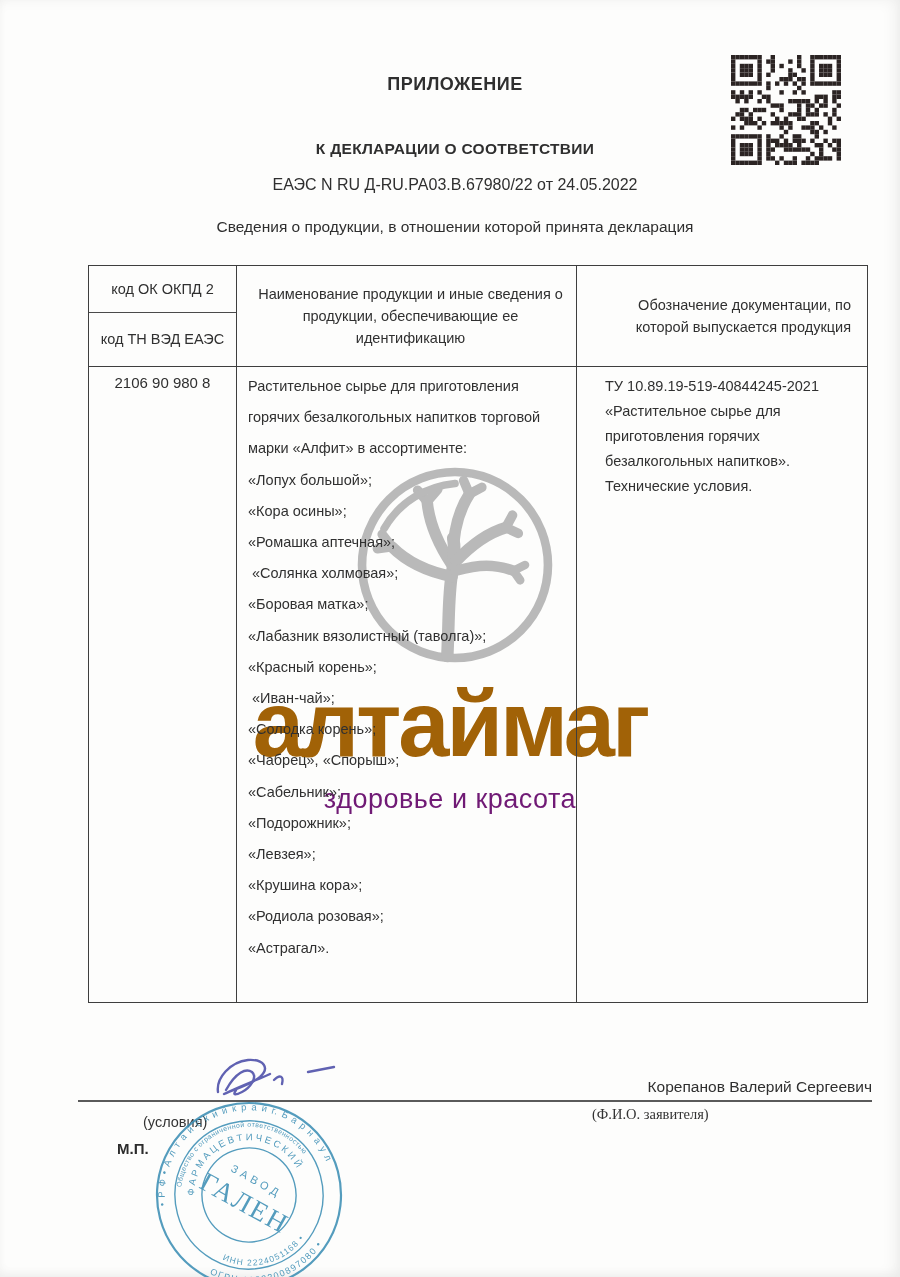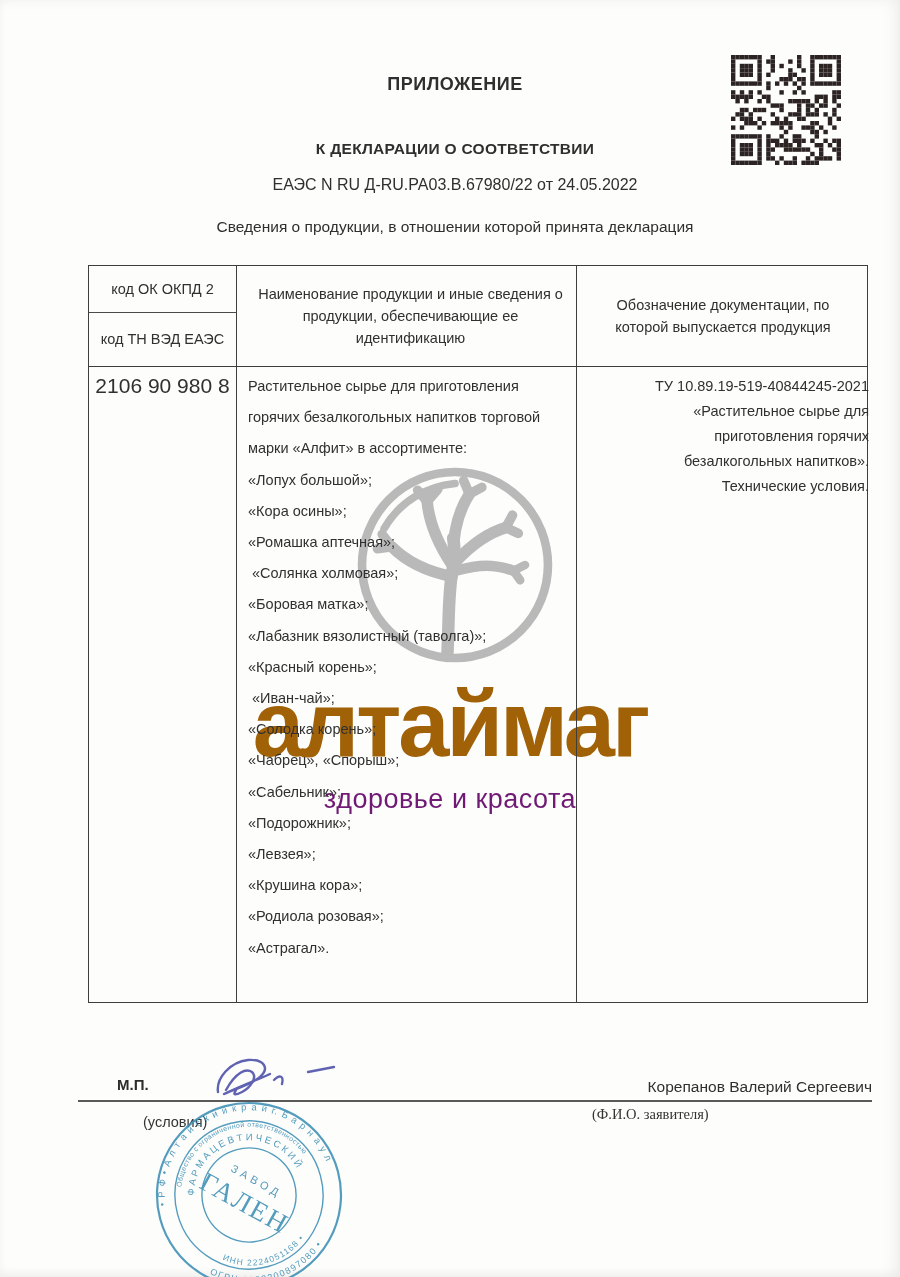--- a/index.html
+++ b/index.html
@@ -35,34 +35,34 @@
   .tbl { position:absolute; z-index:1; left:88px; top:265px; width:780px; height:738px;
     border:1.6px solid #3e3e3e; font-size:14.5px; color:#303030; }
   .tbl .vline { position:absolute; top:0; bottom:0; width:1.4px; background:#3e3e3e; }
   .v1 { left:147px; } .v2 { left:487px; }
   .tbl .hline { position:absolute; left:0; right:0; height:1.4px; background:#3e3e3e; top:100px; }
   .tbl .h-c1-split { position:absolute; left:0; width:147px; height:1.3px; background:#4a4a4a; top:46px; }
   .cell { position:absolute; display:flex; align-items:center; justify-content:center; text-align:center; }
   .hc1a { left:0; top:0;  width:147px; height:46px; }
   .hc1b { left:0; top:46px; width:147px; height:54px; }
   .hc2  { left:152px; top:0; width:339px; height:100px; line-height:22px; padding:0 14px; }
-  .hc3  { left:488px; top:0; width:292px; height:100px; line-height:22px; padding:0 18px; }
-  .b-code { position:absolute; left:0; top:108px; width:147px; text-align:center; font-size:21px; }
+  .hc3  { left:488px; top:0; width:292px; height:100px; line-height:22px; padding:0 18px;text-align:right; }
+  .b-code { position:absolute; left:0; top:108px; width:147px; text-align:center; font-size:15px; }
   .b-product { position:absolute; left:159px; top:105px; width:322px; }
   .b-product p { line-height:31.2px; white-space:pre-wrap; }
-  .b-doc { position:absolute; left:488px; top:108px; width:292px; text-align:right; }
+  .b-doc { position:absolute; left:516px; top:108px; width:292px; text-align:left; }
   .b-doc p { line-height:25px; }
 
   
   .sig-rule { position:absolute; z-index:1; left:78px; top:1100px; width:794px; height:1.6px; background:#5a5a5a; }
   .applicant-name { position:absolute; z-index:1; left:500px; top:1078px; width:372px;
     text-align:right; font-size:15.5px; color:#2f2f2f; }
   .applicant-label { position:absolute; z-index:1; left:592px; top:1106px; font-size:14.5px;font-family:Liberation Serif, serif; }
   .sign-label { position:absolute; z-index:1; left:143px; top:1114px; font-size:14.5px; }
-  .seal-label { position:absolute; z-index:1; left:117px; top:1076px; font-size:15px; font-weight:bold; color:#2c2c2c; }
+  .seal-label { position:absolute; z-index:1; left:117px; top:1140px; font-size:15px; font-weight:bold; color:#2c2c2c; }
 
   .signature { position:absolute; z-index:2; left:196px; top:1044px; width:180px; height:70px; }
   .signature svg { width:100%; height:100%; stroke:#5052aa; fill:none;
     stroke-width:2.4; stroke-linecap:round; stroke-linejoin:round; opacity:.9; }
 
   .stamp { position:absolute; z-index:3; left:152px; top:1098px; width:194px; height:194px; opacity:.88; }
   .stamp svg { width:100%; height:100%; }
   .stamp .ring { fill:none; stroke:#3d8fb5; }
   .stamp text, .stamp textPath { fill:#3d8fb5; }
 </style>

